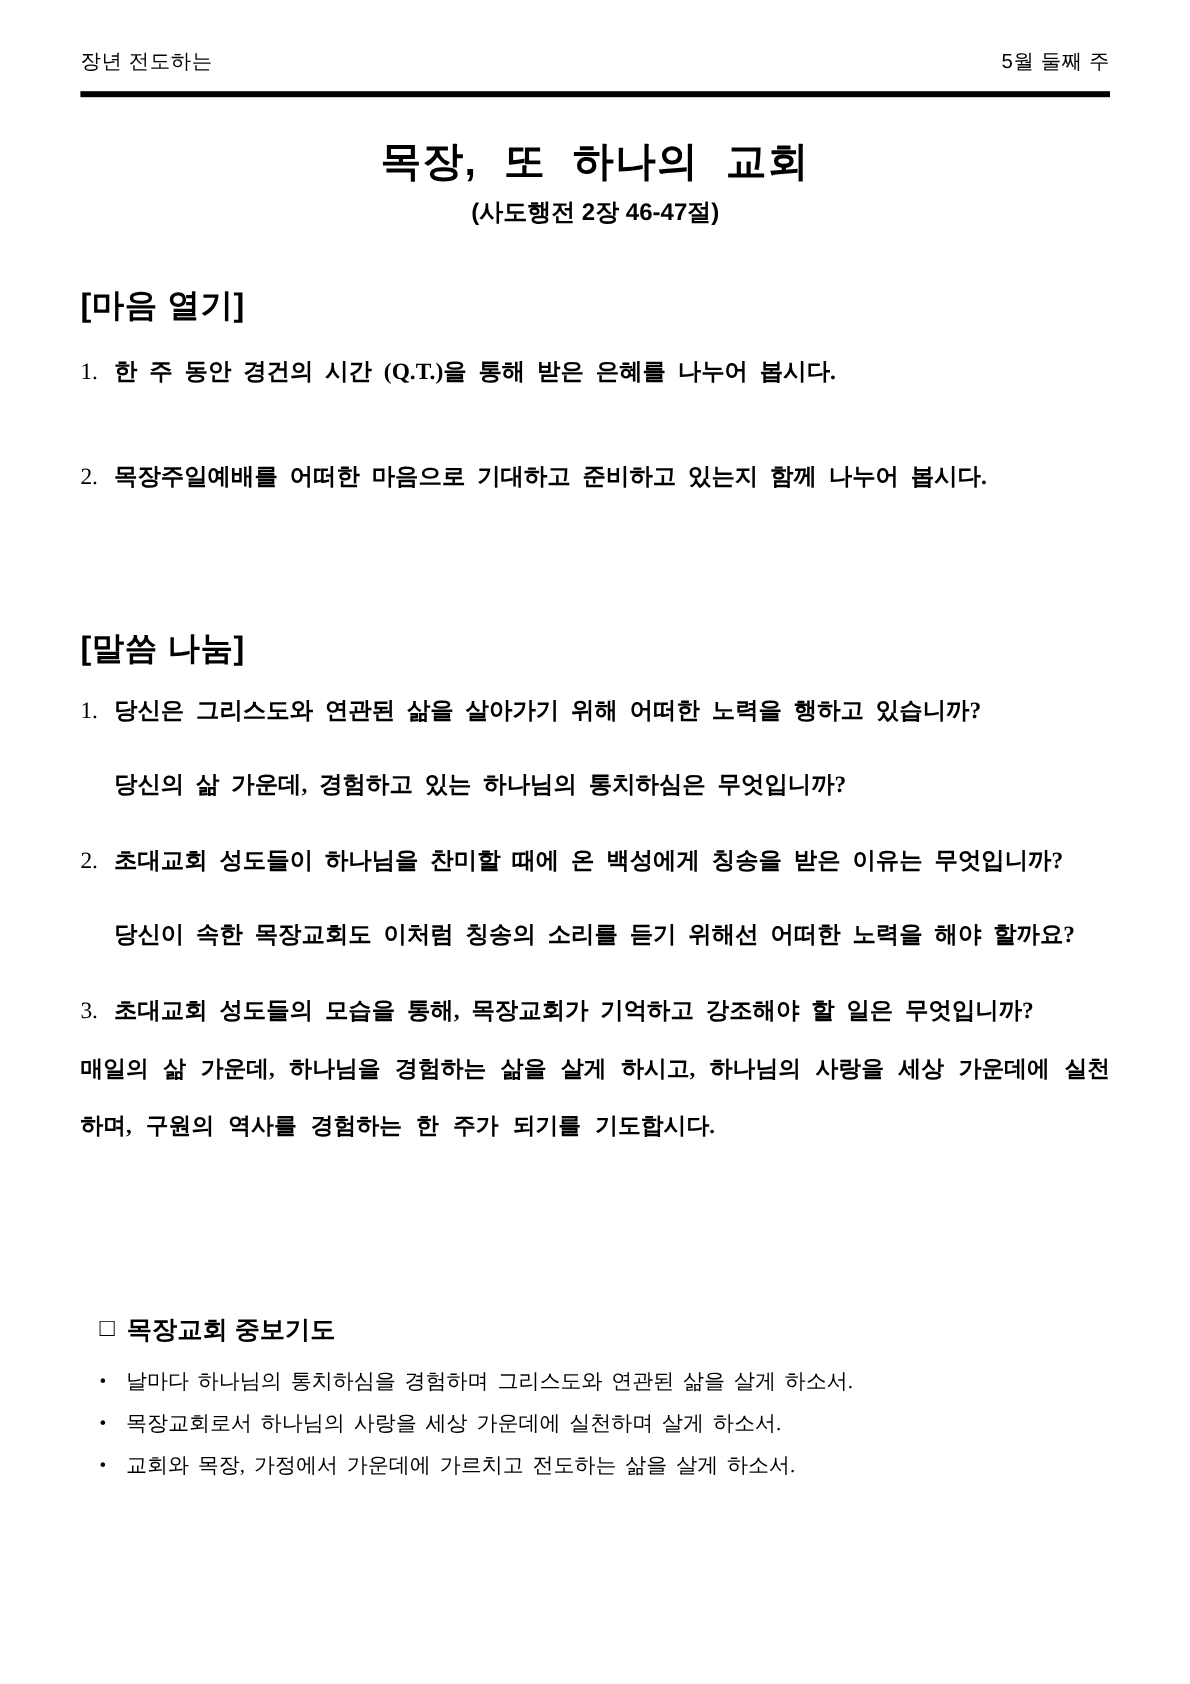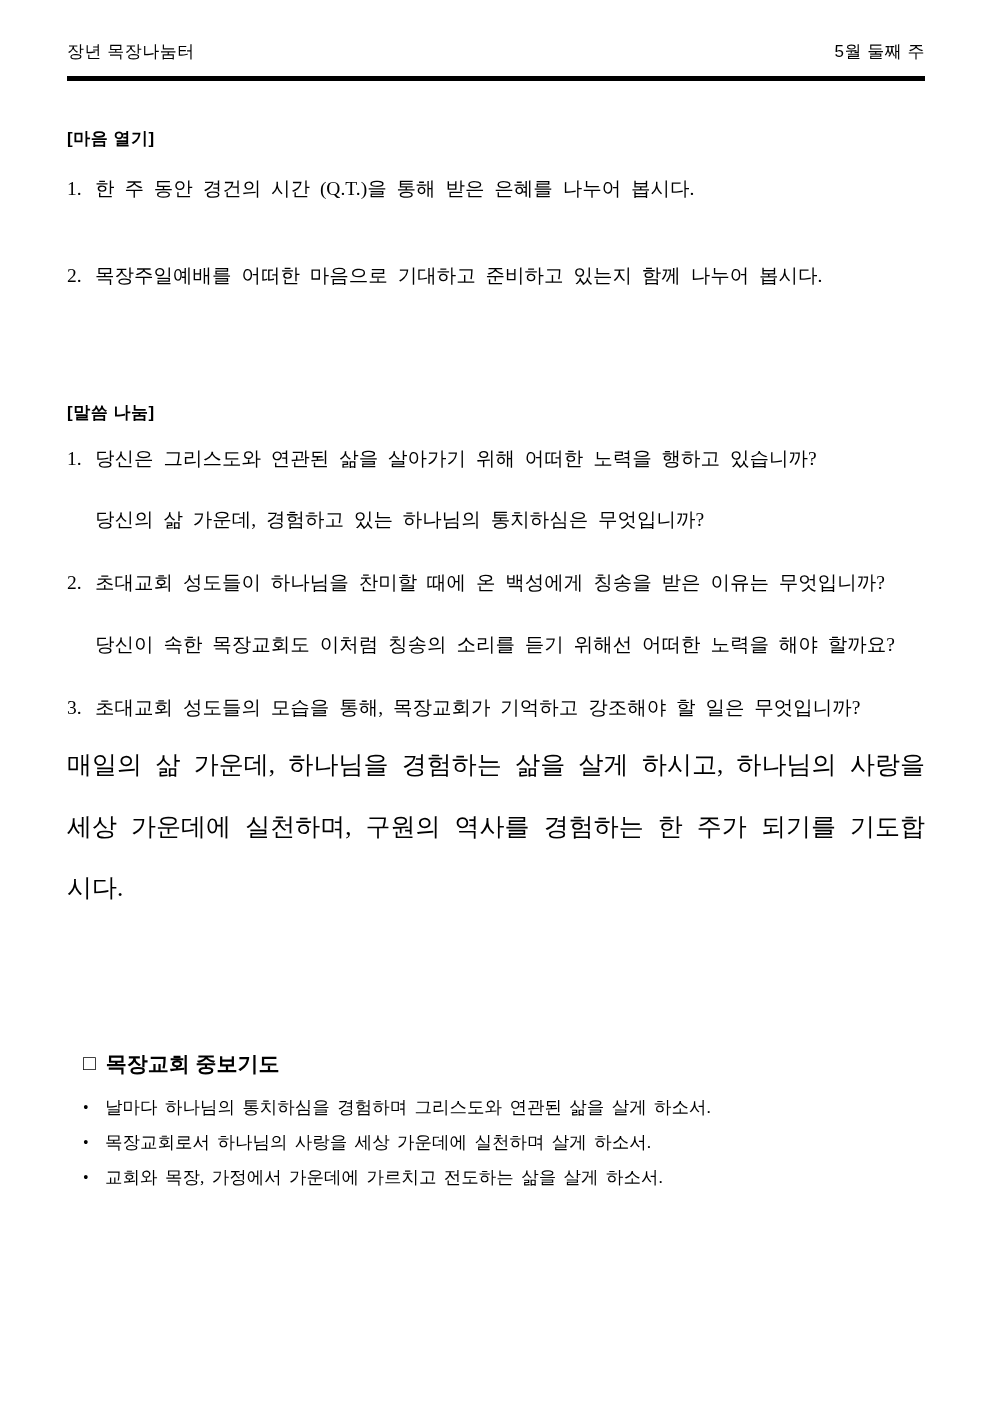--- a/index.html
+++ b/index.html
@@ -41,54 +41,55 @@
   .doc-subtitle {
     font-family: "Liberation Sans", sans-serif;
     font-size: 20px;
     font-weight: bold;
     margin-top: 7px;
   }
 
   
   .sec-heading {
     font-family: "Liberation Sans", sans-serif;
-    font-size: 17px;
+    font-size: 27px;
     font-weight: bold;
     letter-spacing: 0.5px;
   }
 
   
   .item {
     display: flex;
     font-size: 19.5px;
     line-height: 1.3;
     word-spacing: 5px;
   }
   .item-num {
     flex: 0 0 28px;
   }
-  .item-body { flex: 1; }
+  .item-body { flex: 1; font-weight: bold; }
   .item-line2 { margin-top: 36px; }
 
   .sec-opening .sec-heading { margin-top: 46px; }
   .sec-opening .item-1 { margin-top: 26px; }
   .sec-opening .item-2 { margin-top: 62px; }
 
   .sec-sharing .sec-heading { margin-top: 112px; }
   .sec-sharing .item-1 { margin-top: 22px; }
   .sec-sharing .item-2 { margin-top: 38px; }
   .sec-sharing .item-3 { margin-top: 38px; }
 
   .sec-application .sec-heading { margin-top: 100px; }
   .application-paragraph {
     margin-top: 14px;
-    font-size: 25px;
+    font-size: 19px;
     line-height: 2.45;
     word-spacing: 7px;
     text-align: justify;
+    font-weight: bold;
   }
 
   
   .sec-intercession { margin-top: 132px; padding-left: 16px; }
   .intercession-heading {
     display: flex;
     align-items: center;
     font-family: "Liberation Sans", sans-serif;
     font-size: 21px;
     font-weight: bold;
@@ -110,24 +111,28 @@
     text-align: left;
     font-size: 16px;
   }
 </style>
 </head>
 <body>
 
 <div class="page">
 
   <div class="doc-header">
-    <span>장년 목장나눔터</span>
+    <span>장년 전도하는</span>
     <span>5월 둘째 주</span>
   </div>
 
+  <div class="title-block">
+    <div class="doc-title">목장, 또 하나의 교회</div>
+    <div class="doc-subtitle">(사도행전 2장 46-47절)</div>
+  </div>
 
   <div class="sec-opening">
     <div class="sec-heading">[마음 열기]</div>
 
     <div class="item item-1">
       <span class="item-num">1.</span>
       <div class="item-body">한 주 동안 경건의 시간 (Q.T.)을 통해 받은 은혜를 나누어 봅시다.</div>
     </div>
 
     <div class="item item-2">

